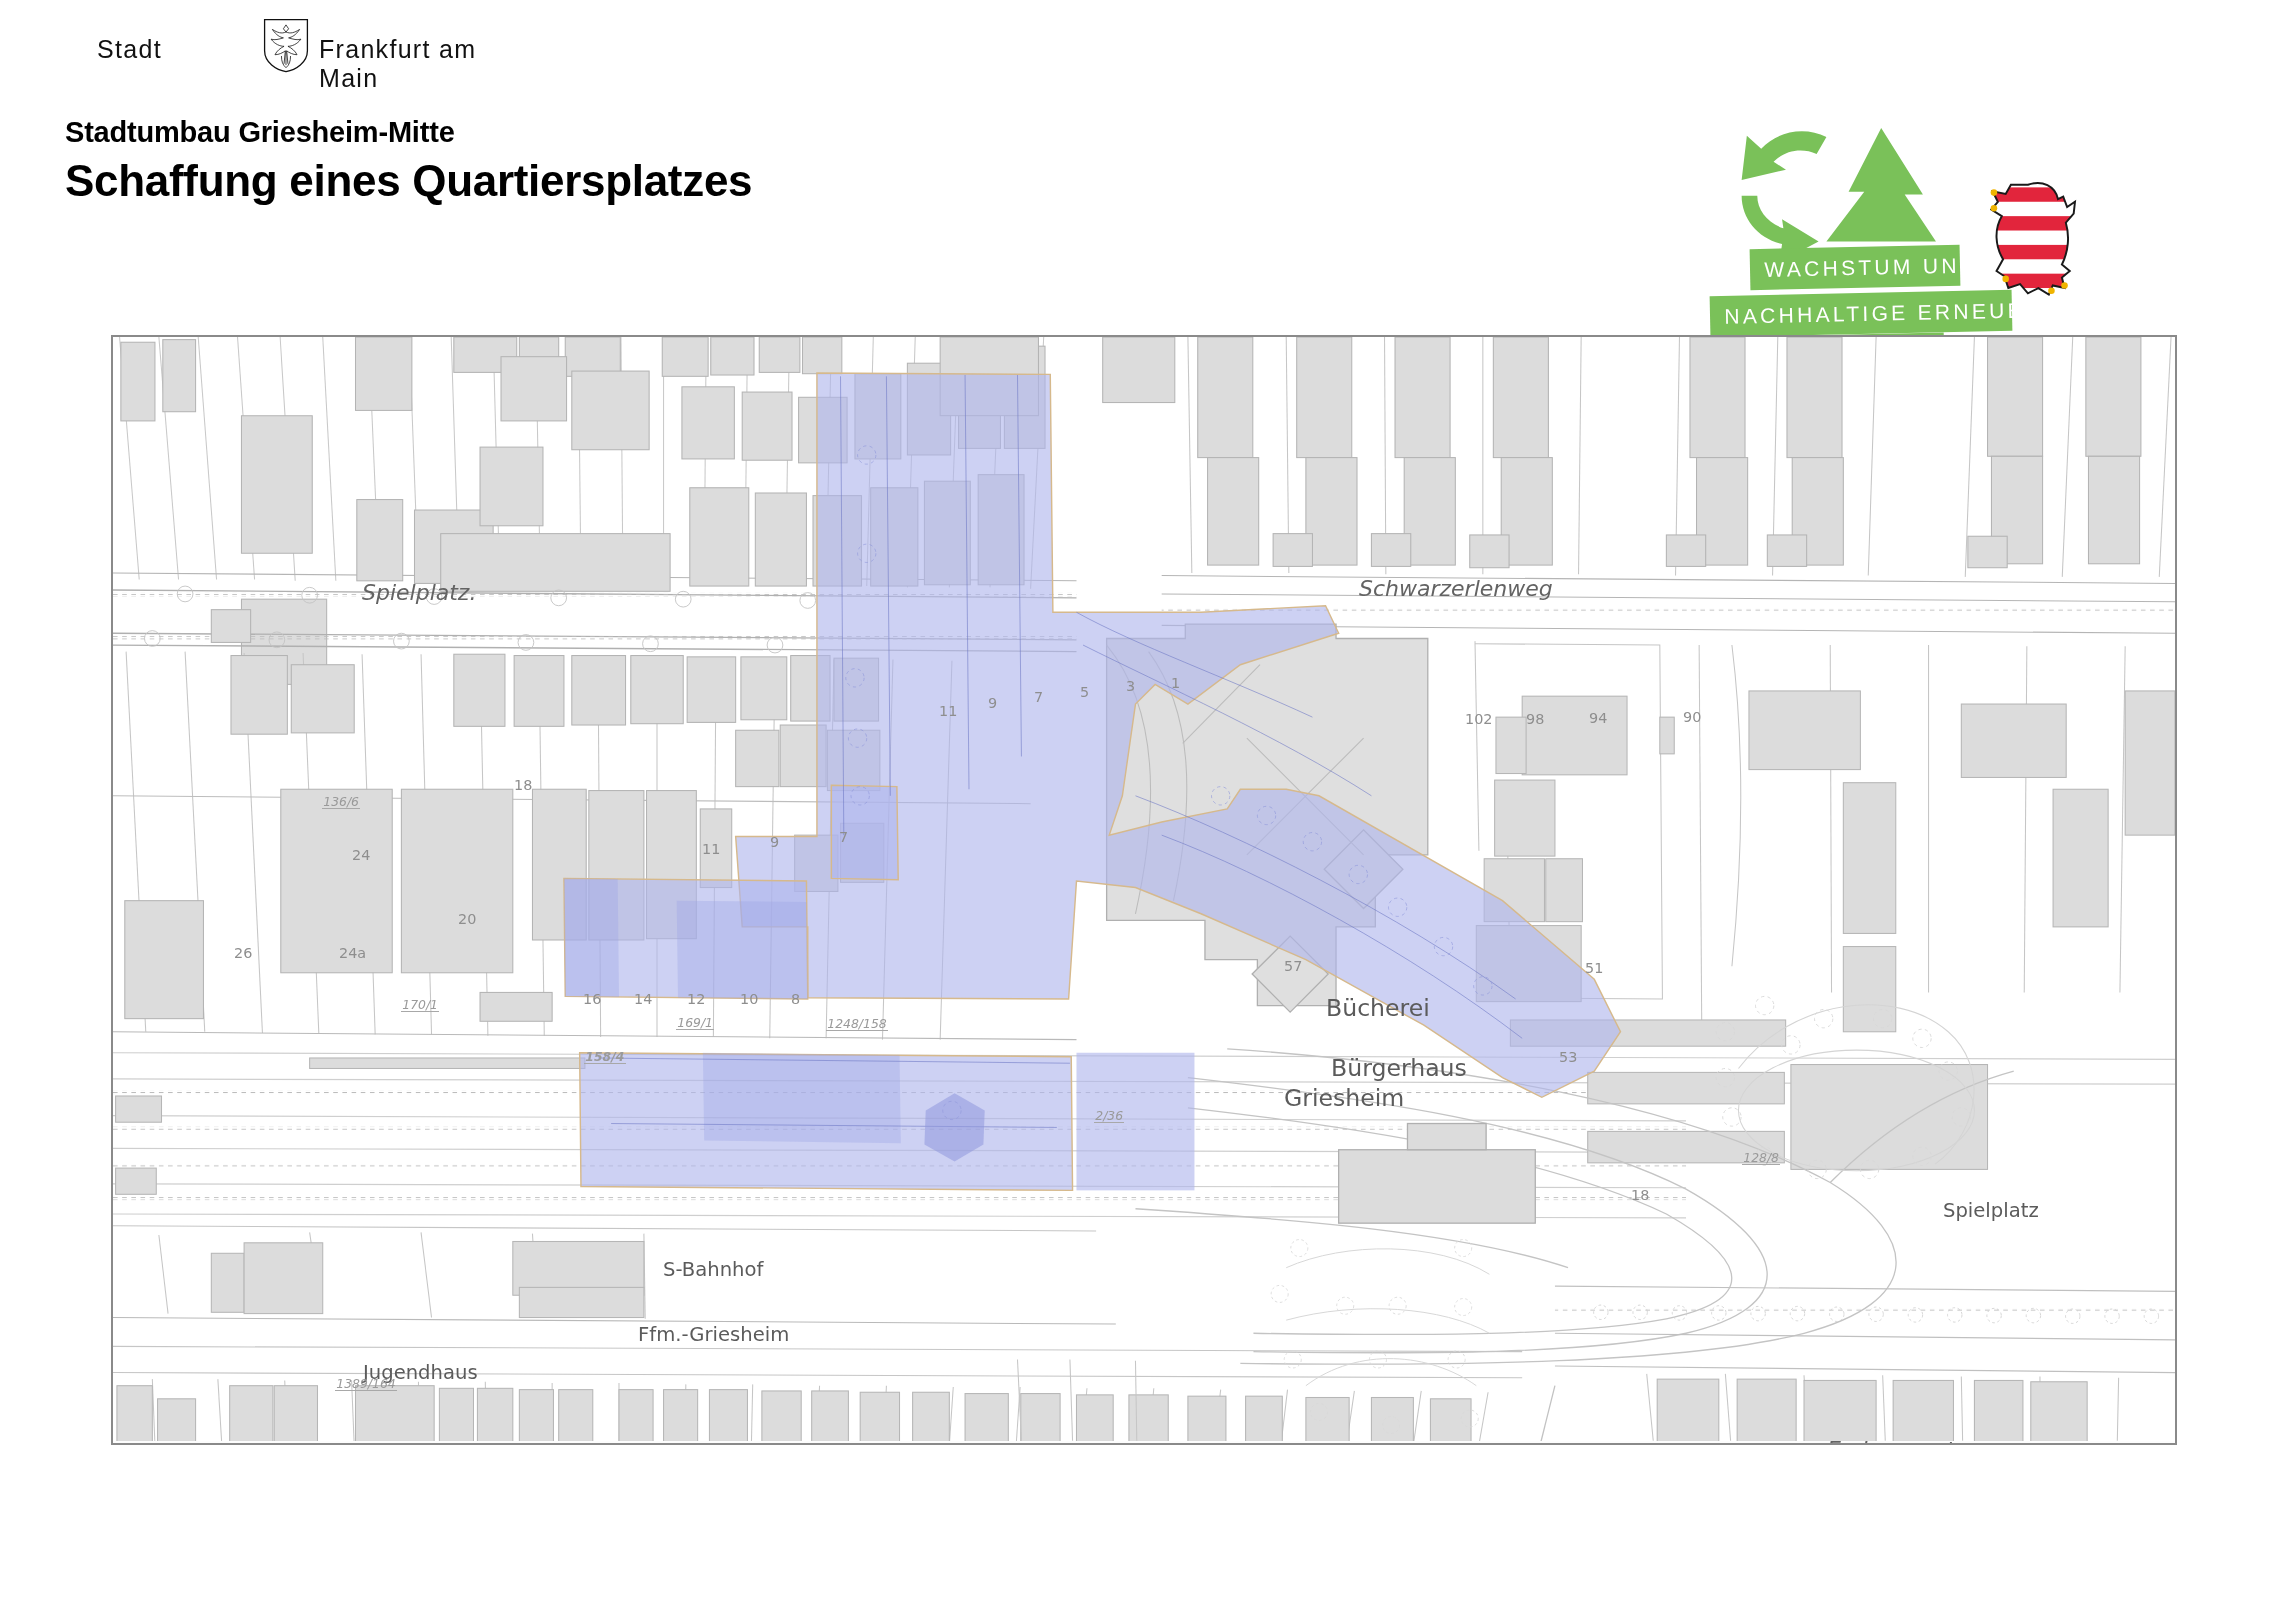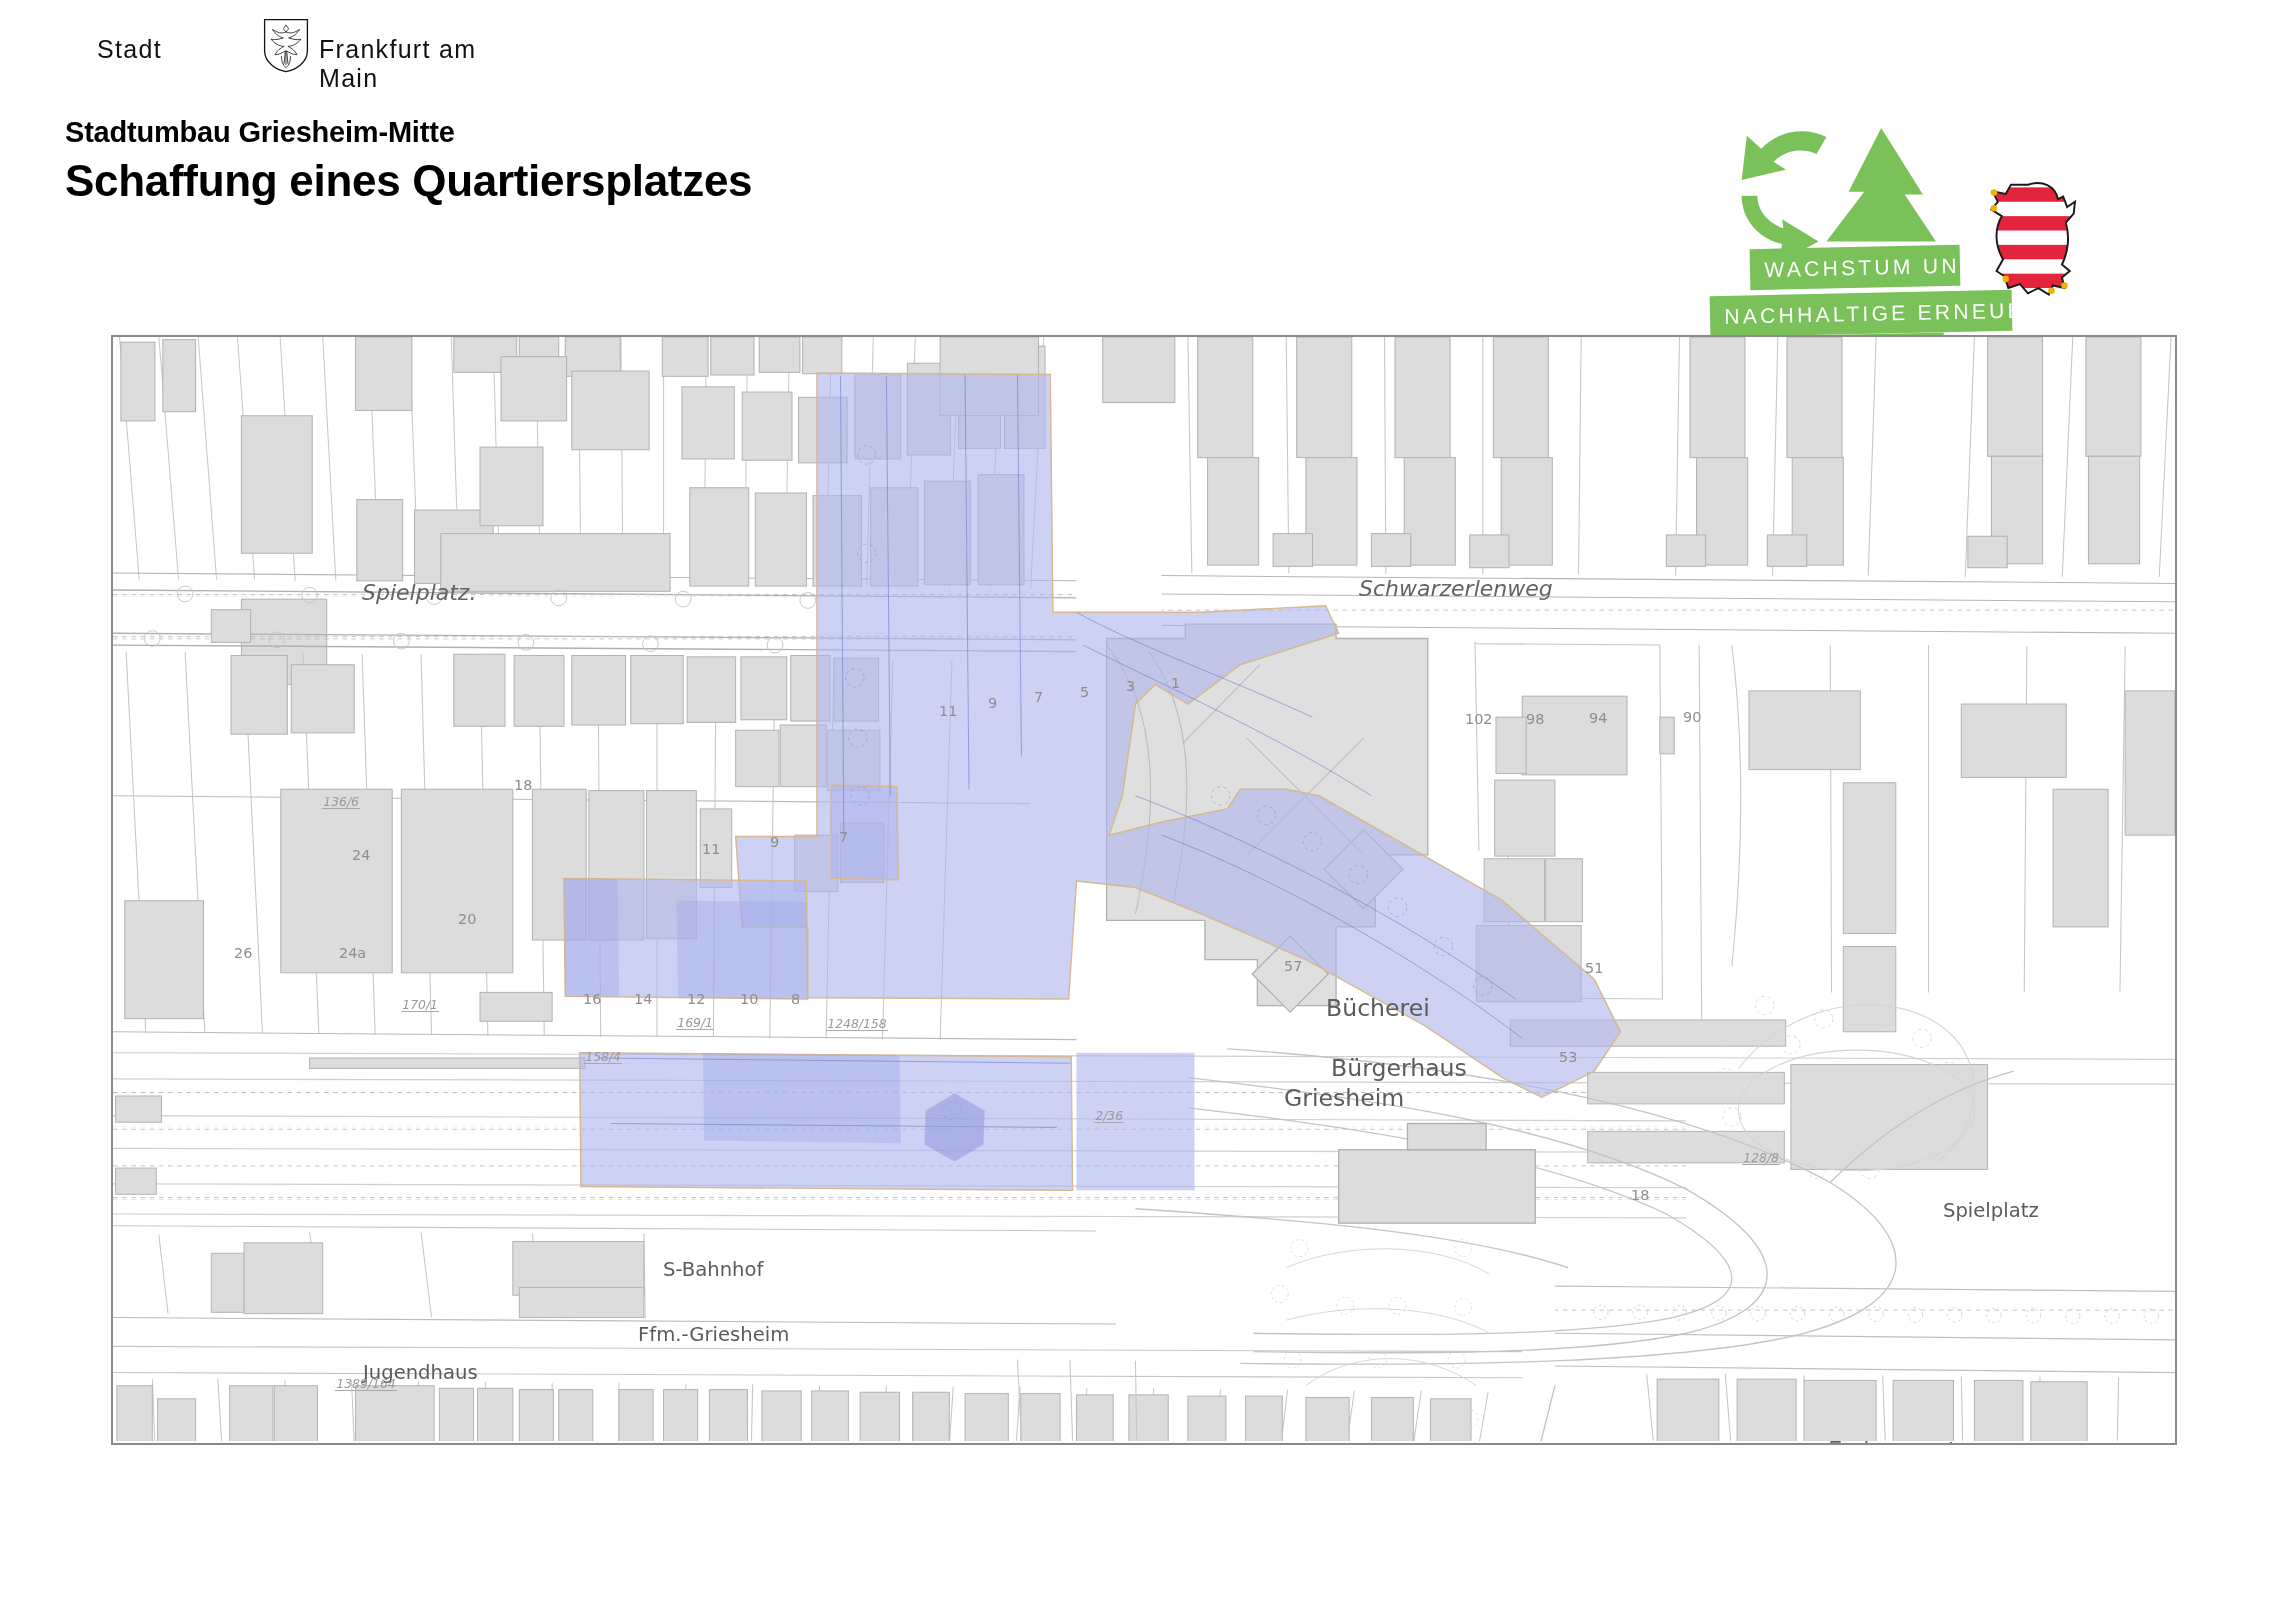--- a/index.html
+++ b/index.html
@@ -645,21 +645,21 @@
 
   <div class="mlabel frac" style="left:209px;top:458px;">
     <span class="b">136/6</span>
   </div>
   <div class="mlabel frac" style="left:563px;top:661px;margin-top:18px;">
     <span class="b">169/1</span>
   </div>
   <div class="mlabel frac" style="left:713px;top:680px;">
     <span class="b">1248/158</span>
   </div>
-  <div class="mlabel frac" style="left:471px;top:713px;">
+  <div class="mlabel frac" style="left:471px;top:713px;font-weight:bold;">
     <span class="b">158/4</span>
   </div>
   <div class="mlabel frac" style="left:288px;top:661px;">
     <span class="b">170/1</span>
   </div>
   <div class="mlabel frac" style="left:222px;top:1040px;">
     <span class="b">1389/164</span>
   </div>
   <div class="mlabel frac" style="left:981px;top:772px;">
     <span class="b">2/36</span>

